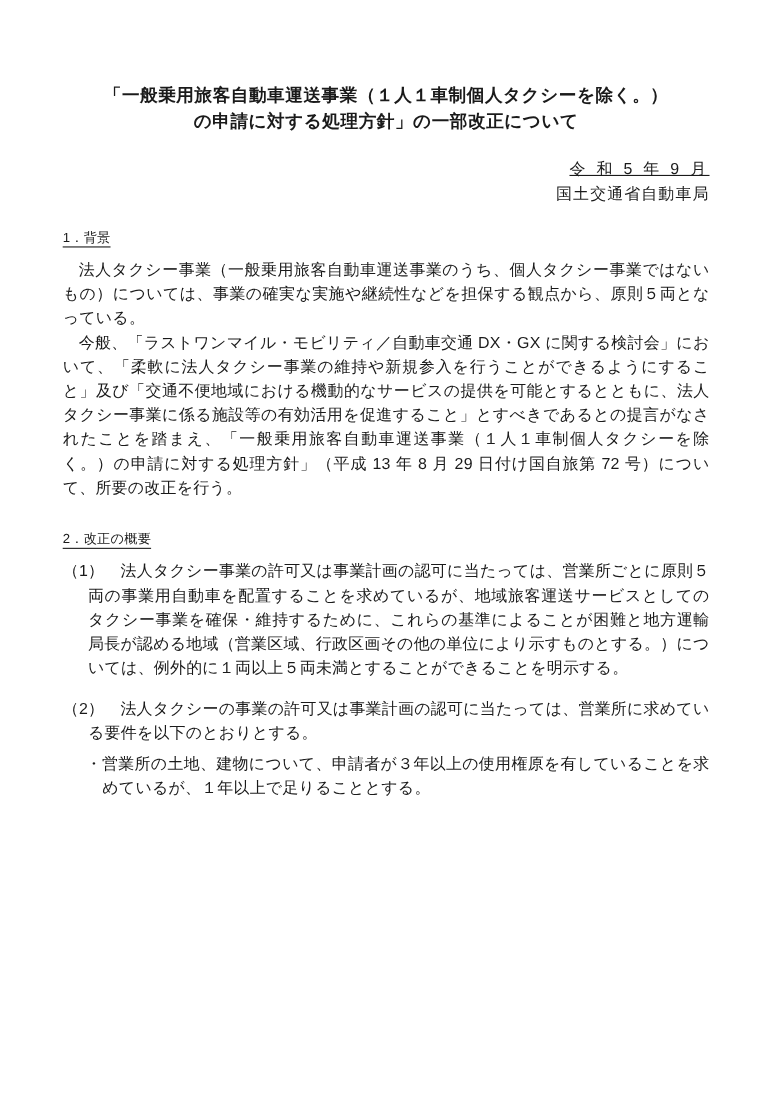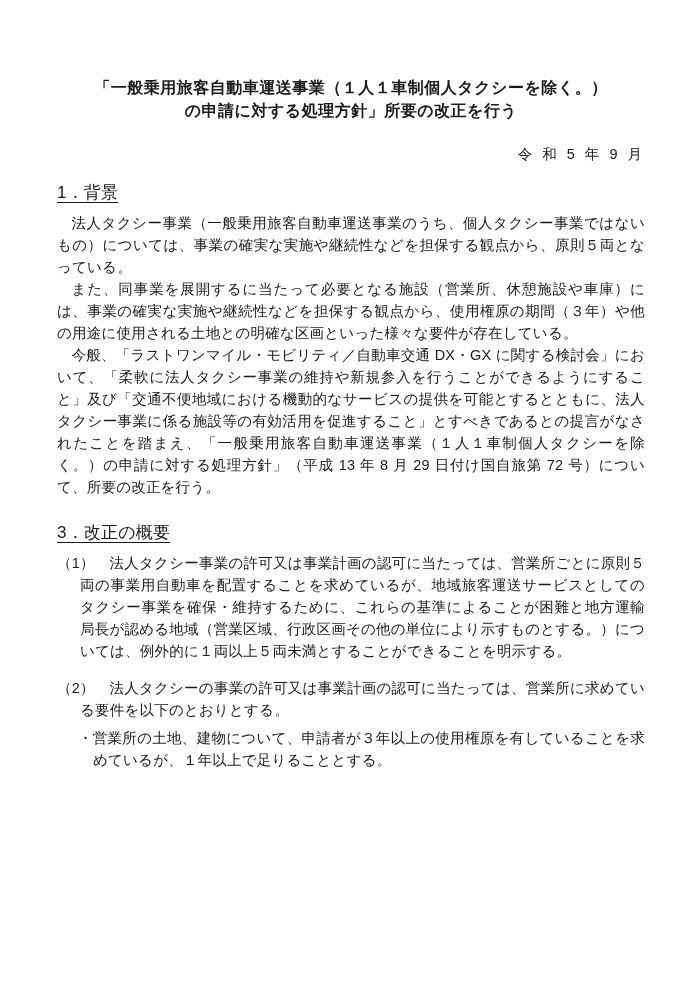--- a/index.html
+++ b/index.html
@@ -23,24 +23,24 @@
     font-weight: bold;
     font-size: 16px;
     line-height: 23px;
     letter-spacing: 0.5px;
   }
   .byline {
     text-align: right;
     margin-top: 21px;
     line-height: 23px;
   }
-  .byline .date { letter-spacing: 3px; }
+  .byline .date { letter-spacing: 3px; text-decoration: underline; }
   .byline .author { letter-spacing: 1px; }
   .sec-heading {
-    font-size: 17px;
+    font-size: 12px;
     font-weight: normal;
     line-height: 22px;
   }
   .sec-heading .u {
     text-decoration: underline;
     text-underline-offset: 4px;
     text-decoration-thickness: 1px;
   }
   .s1-heading { margin-top: 16px; }
   .s2-heading { margin-top: 24px; }
@@ -62,36 +62,36 @@
     text-align: justify;
   }
 </style>
 </head>
 <body>
 
 <div class="page">
 
   <div class="doc-title">
     <div>「一般乗用旅客自動車運送事業（１人１車制個人タクシーを除く。）</div>
-    <div>の申請に対する処理方針」所要の改正を行う</div>
+    <div>の申請に対する処理方針」の一部改正について</div>
   </div>
 
   <div class="byline">
     <div class="date">令 和 5 年 9 月</div>
+    <div class="author">国土交通省自動車局</div>
   </div>
 
   <h2 class="sec-heading s1-heading"><span class="u">1．背景</span></h2>
 
   <div class="sec-body">
     <p class="p-indent">法人タクシー事業（一般乗用旅客自動車運送事業のうち、個人タクシー事業ではないもの）については、事業の確実な実施や継続性などを担保する観点から、原則５両となっている。</p>
-    <p class="p-indent">また、同事業を展開するに当たって必要となる施設（営業所、休憩施設や車庫）には、事業の確実な実施や継続性などを担保する観点から、使用権原の期間（３年）や他の用途に使用される土地との明確な区画といった様々な要件が存在している。</p>
     <p class="p-indent">今般、「ラストワンマイル・モビリティ／自動車交通 DX・GX に関する検討会」において、「柔軟に法人タクシー事業の維持や新規参入を行うことができるようにすること」及び「交通不便地域における機動的なサービスの提供を可能とするとともに、法人タクシー事業に係る施設等の有効活用を促進すること」とすべきであるとの提言がなされたことを踏まえ、「一般乗用旅客自動車運送事業（１人１車制個人タクシーを除く。）の申請に対する処理方針」（平成 13 年 8 月 29 日付け国自旅第 72 号）について、所要の改正を行う。</p>
   </div>
 
-  <h2 class="sec-heading s2-heading"><span class="u">3．改正の概要</span></h2>
+  <h2 class="sec-heading s2-heading"><span class="u">2．改正の概要</span></h2>
 
   <div class="sec-body">
     <p class="hang item-1">（1）　法人タクシー事業の許可又は事業計画の認可に当たっては、営業所ごとに原則５両の事業用自動車を配置することを求めているが、地域旅客運送サービスとしてのタクシー事業を確保・維持するために、これらの基準によることが困難と地方運輸局長が認める地域（営業区域、行政区画その他の単位により示すものとする。）については、例外的に１両以上５両未満とすることができることを明示する。</p>
     <p class="hang item-2">（2）　法人タクシーの事業の許可又は事業計画の認可に当たっては、営業所に求めている要件を以下のとおりとする。</p>
     <p class="bullet-item">・営業所の土地、建物について、申請者が３年以上の使用権原を有していることを求めているが、１年以上で足りることとする。</p>
   </div>
 
 </div>
 
 </body></html>

